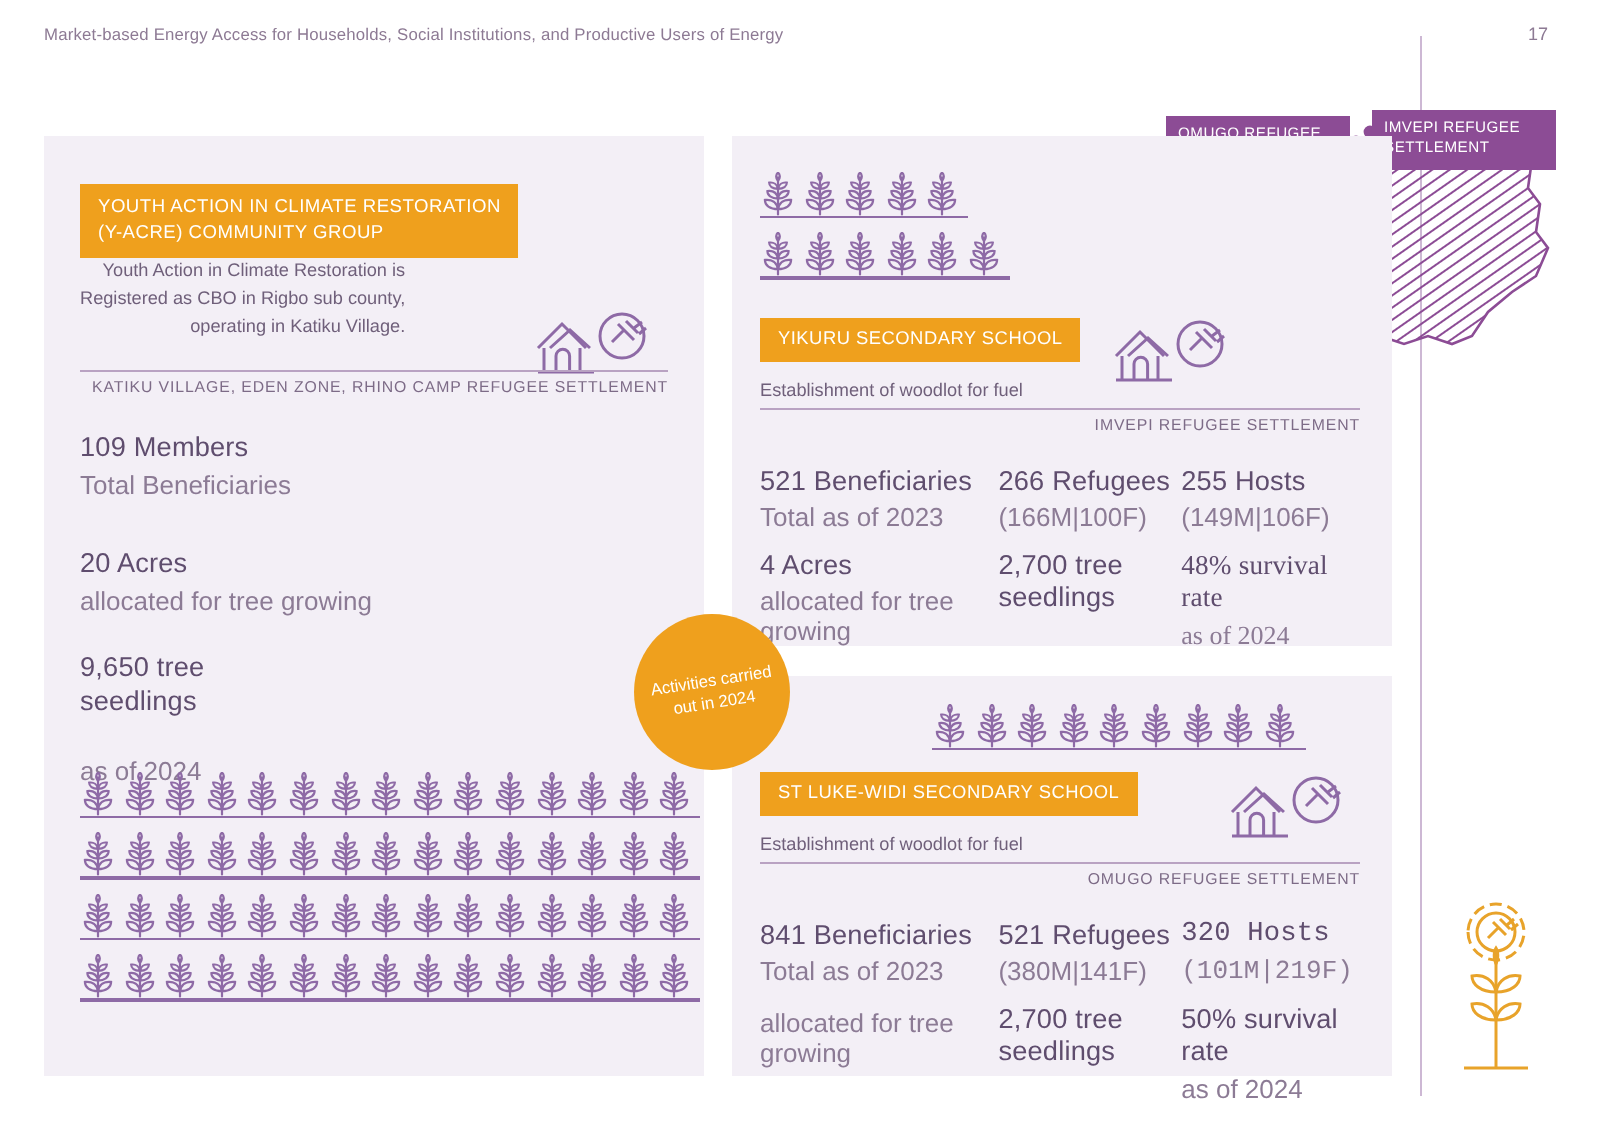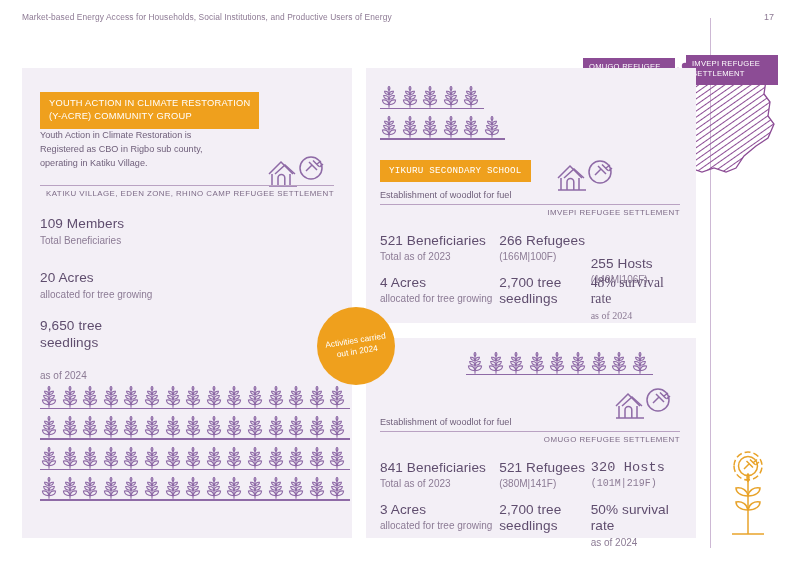--- a/index.html
+++ b/index.html
@@ -32,26 +32,26 @@
   #panel-left   { left: 22px;  top: 68px;  width: 330px; height: 470px; }
   #panel-mid    { left: 366px; top: 68px;  width: 330px; height: 255px; }
   #panel-bottom { left: 366px; top: 338px; width: 330px; height: 200px; }
 
   
   .chip {
     display:inline-block; background:#efa01d; color:#ffffff;
     font-size: 9.3px; letter-spacing:.25px; line-height: 1.42;
     padding: 5px 9px 6px 9px; white-space: pre-line;
   }
-  .chip.small { font-size: 9.2px; padding: 4px 9px 5px 9px; font-family: Liberation Mono, monospace; }
+  .chip.small { font-size: 9.2px; padding: 4px 9px 5px 9px; }
 
   
-  .body-txt { color:#6f5f7a; font-size: 9.1px; line-height: 1.55; }
+  .body-txt { color:#6f5f7a; font-size: 9.1px; line-height: 1.55; text-align: right; }
   .stat-big  { color:#5f4d6e; font-size: 13.6px; letter-spacing:.1px; }
-  .stat-sub  { color:#8c7b95; font-size: 10px; margin-top: 2px; }
+  .stat-sub  { color:#8c7b95; font-size: 13px; margin-top: 2px; }
   .loc-caption {
     color:#7d6b87; font-size: 7.9px; letter-spacing:.45px; text-align:right;
   }
   .hrule { height:1px; background:#b9a2c2; width:100%; }
 
   
   .ico-purple { stroke:#8e6aa6; fill:none; stroke-width:1.5; }
 
   
   #map-wrap { position:absolute; left:640px; top:46px; width:160px; height:175px; }
@@ -1086,21 +1086,21 @@
     <div id="mid-stats1" class="stat-grid" style="position:absolute;left:14px;top:165px;width:305px;">
         <div class="stat-cell" style="width:120px;">
           <div class="stat-big" style="white-space:pre-line;line-height:1.2;">521 Beneficiaries</div>
           <div class="stat-sub">Total as of 2023</div>
         </div>
         <div class="stat-cell" style="width:92px;">
           <div class="stat-big" style="white-space:pre-line;line-height:1.2;">266 Refugees</div>
           <div class="stat-sub">(166M|100F)</div>
         </div>
         <div class="stat-cell" style="width:95px;">
-          <div class="stat-big" style="white-space:pre-line;line-height:1.2;margin-top:23px;">255 Hosts</div>
+          <div class="stat-big" style="white-space:pre-line;line-height:1.2;">255 Hosts</div>
           <div class="stat-sub">(149M|106F)</div>
         </div>
       </div>
     <div id="mid-stats2" class="stat-grid" style="position:absolute;left:14px;top:207px;width:305px;">
         <div class="stat-cell" style="width:120px;">
           <div class="stat-big" style="white-space:pre-line;line-height:1.2;">4 Acres</div>
           <div class="stat-sub">allocated for tree growing</div>
         </div>
         <div class="stat-cell" style="width:92px;">
           <div class="stat-big" style="white-space:pre-line;line-height:1.2;">2,700 tree
@@ -1224,20 +1224,23 @@
                   <path d="M10,15 C13.8,15 16,13.2 16,10.8 C12.8,10.4 10.6,12 10,15"></path>
                   <path d="M10,21 C5.4,21 2.6,18.8 2.6,15.8 C6.6,15.3 9.3,17.3 10,21"></path>
                   <path d="M10,21 C14.6,21 17.4,18.8 17.4,15.8 C13.4,15.3 10.7,17.3 10,21"></path>
                 </g>
               </svg></span>
           </div>
           <div style="height:1.4px;background:#8e6aa6;width:186.8px;margin-top:-1px;"></div>
         </div>
       </div>
 
+    <div style="position:absolute;left:14px;top:48px;">
+      <div class="chip small">ST LUKE-WIDI SECONDARY SCHOOL</div>
+    </div>
 
     <div class="body-txt" style="position:absolute;left:14px;top:77px;">Establishment of woodlot for fuel</div>
 
     <div style="position:absolute;left:248px;top:48px;">
       <svg width="60" height="34" viewBox="0 0 60 34">
         <g class="ico-purple">
           <path d="M2,20 L14,8 L26,20"></path>
           <path d="M8,20 L18,11 L28,20"></path>
           <path d="M5,20 L5,32 M23,20 L23,32"></path>
           <path d="M11,32 L11,24 A3.4,3.4 0 0 1 17.8,24 L17.8,32"></path>
@@ -1260,21 +1263,20 @@
           <div class="stat-big" style="white-space:pre-line;line-height:1.2;">521 Refugees</div>
           <div class="stat-sub">(380M|141F)</div>
         </div>
         <div class="stat-cell" style="width:95px;font-family:Liberation Mono, monospace;">
           <div class="stat-big" style="white-space:pre-line;line-height:1.2;">320 Hosts</div>
           <div class="stat-sub">(101M|219F)</div>
         </div>
       </div>
     <div id="bottom-stats2" class="stat-grid" style="position:absolute;left:14px;top:164px;width:305px;">
         <div class="stat-cell" style="width:120px;">
-          <div class="stat-big" style="white-space:pre-line;line-height:1.2;">3 Acres</div>
           <div class="stat-sub">allocated for tree growing</div>
         </div>
         <div class="stat-cell" style="width:92px;">
           <div class="stat-big" style="white-space:pre-line;line-height:1.2;">2,700 tree
 seedlings</div>
         </div>
         <div class="stat-cell" style="width:95px;">
           <div class="stat-big" style="white-space:pre-line;line-height:1.2;">50% survival rate</div>
           <div class="stat-sub">as of 2024</div>
         </div>

